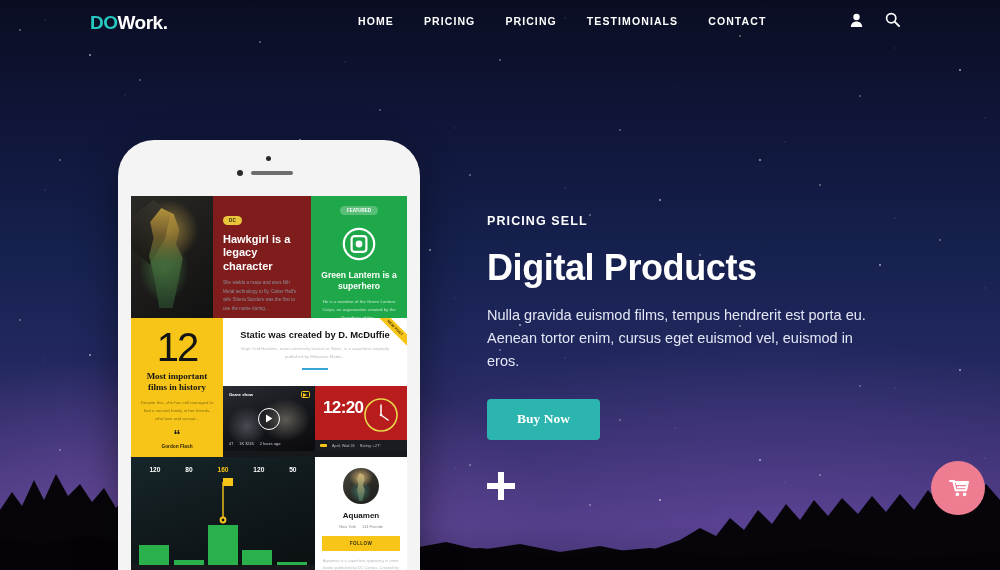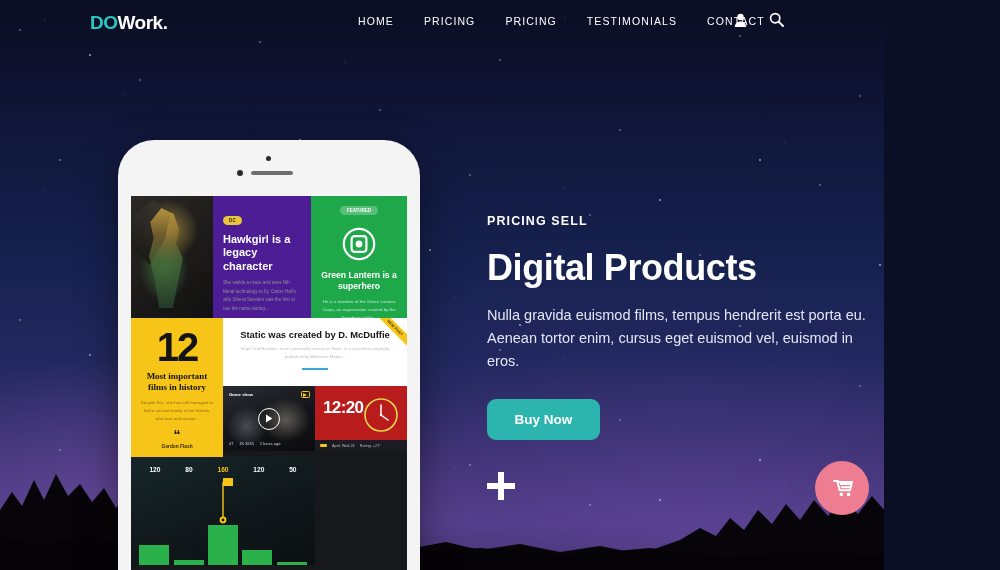--- a/index.html
+++ b/index.html
@@ -5,21 +5,21 @@
 <style>
   * { margin:0; padding:0; box-sizing:border-box; }
   html, body {
     width:1000px; height:570px; overflow:hidden;
     font-family:"Liberation Sans", sans-serif;
     background:#0b0f26;
   }
 
   
   .hero {
-    position:relative; width:884px; height:570px; overflow:hidden;
+    position:relative; width:1000px; height:570px; overflow:hidden;
     background:
       radial-gradient(ellipse 60% 45% at 18% 90%, rgba(128,90,180,.55) 0%, rgba(128,90,180,0) 62%),
       radial-gradient(ellipse 70% 55% at 78% 95%, rgba(108,78,170,.45) 0%, rgba(108,78,170,0) 65%),
       linear-gradient(to bottom, #0a0d22 0%, #101639 22%, #16214f 45%, #22285f 63%, #3a3070 80%, #4c3a82 92%, #3a2d64 100%);
   }
   .stars, .stars2, .stars3 { position:absolute; inset:0; pointer-events:none; }
   .stars {
     background-image:
       radial-gradient(1px 1px at 20px 30px, #fff, transparent),
       radial-gradient(1px 1px at 140px 80px, #dfe7ff, transparent),
@@ -73,35 +73,35 @@
   .navbar {
     position:absolute; top:0; left:0; right:0; height:44px;
     display:flex; align-items:center; z-index:30;
   }
   .logo { position:absolute; left:90px; top:12px; font-size:19px; font-weight:bold; letter-spacing:-.5px; }
   .logo .teal { color:#25c9c0; }
   .logo .white { color:#ffffff; }
   .nav-links { position:absolute; left:358px; top:15px; display:flex; gap:30px; }
   .nav-links a {
     color:#ffffff; text-decoration:none; font-size:10.5px;
-    letter-spacing:1.1px; font-weight:normal;
+    letter-spacing:1.1px; font-weight:bold;
   }
   .nav-icons { position:absolute; right:100px; top:12px; display:flex; gap:22px; align-items:center; }
   .nav-icons svg { display:block; }
 
   
   .hero-text { position:absolute; left:487px; top:214px; width:400px; z-index:20; }
   .eyebrow { color:#ffffff; font-size:12.5px; font-weight:bold; letter-spacing:1.1px; }
   .headline { color:#ffffff; font-size:36px; font-weight:bold; letter-spacing:-.4px; margin-top:19px; }
   .subtext { color:#e3e7f5; font-size:14.5px; line-height:1.58; margin-top:15px; width:380px; }
   .buy-btn {
     margin-top:26px; width:113px; height:41px;
     background:#2cb5ae; color:#ffffff; border:none;
     font-size:13.5px; font-weight:bold; cursor:pointer;
-    font-family:Liberation Sans, sans-serif; border-radius:9px;
+    font-family:Liberation Serif, serif; border-radius:4px;
   }
   .plus-icon { position:absolute; left:487px; top:472px; z-index:20; }
 
   
   .cart-fab {
     position:absolute; right:15px; bottom:55px; width:54px; height:54px;
     border-radius:50%; background:#ee7d92;
     display:flex; align-items:center; justify-content:center;
     z-index:25; cursor:pointer; border:none;
   }
@@ -118,21 +118,21 @@
   .sensor { position:absolute; left:50%; margin-left:-3px; top:16px; width:5px; height:5px; border-radius:50%; background:#2a2a2a; }
   .screen {
     position:absolute; left:13px; top:56px; width:276px; height:404px;
     background:#16181c; overflow:hidden;
   }
   
   .srow { display:flex; }
   .card { position:relative; overflow:hidden; }
 
   
-  .c-hawk { width:180px; height:122px; background:#4c1d95; display:flex; }
+  .c-hawk { width:180px; height:122px; background:#7f1d1d; display:flex; }
   .hawk-img {
     width:82px; height:122px; flex:none;
     background:
       radial-gradient(ellipse 60% 40% at 45% 28%, #8f7a3a 0%, rgba(143,122,58,0) 62%),
       radial-gradient(ellipse 50% 45% at 40% 60%, #3f6a3a 0%, rgba(63,106,58,0) 60%),
       linear-gradient(140deg, #2b2a26 0%, #1d1c1a 50%, #111 100%);
     position:relative;
   }
   .hawk-fig {
     position:absolute; left:8px; top:12px; width:56px; height:100px;
@@ -164,21 +164,21 @@
   .c-gl {
     width:96px; height:122px; background:#1fa84a; padding:10px 9px;
     text-align:center; display:flex; flex-direction:column; align-items:center;
   }
   .gl-logo { width:34px; height:34px; margin:12px 0 9px; }
   .gl-title { color:#fff; font-size:8.6px; font-weight:bold; line-height:1.28; }
   .gl-body { color:rgba(255,255,255,.72); font-size:4.4px; line-height:1.8; margin-top:6px; }
 
   
   .c-12 { width:92px; height:133px; background:#f7c518; padding:10px 9px; position:relative; }
-  .n12 { color:#141414; font-size:40px; font-weight:bold; line-height:.95; text-align:center; letter-spacing:-2px; }
+  .n12 { color:#141414; font-size:40px; font-weight:normal; line-height:.95; text-align:center; letter-spacing:-2px; }
   .t12 { color:#141414; font-size:9px; font-weight:bold; line-height:1.22; text-align:center; margin-top:5px; font-family:"Liberation Serif", serif;}
   .b12 { color:#8a6f12; font-size:4.4px; line-height:1.8; text-align:center; margin-top:6px; }
   .q12 { color:#141414; font-size:14px; font-weight:bold; text-align:center; margin-top:8px; line-height:.6; }
   .a12 { color:#2e2509; font-size:4.8px; font-weight:bold; text-align:center; margin-top:5px; }
   .s12 { color:#9a7c16; font-size:3.8px; text-align:center; margin-top:1.5px; }
 
   
   .c-static { width:184px; height:68px; background:#ffffff; padding:11px 14px; position:relative; overflow:hidden; }
   .st-title { color:#141414; font-size:9.4px; font-weight:bold; text-align:center; }
   .st-body { color:#b9bcc3; font-size:4.3px; line-height:1.85; text-align:center; margin-top:5px; }
@@ -439,17 +439,27 @@
             <div class="ch-bar" style="height:3px"></div>
           </div>
           <svg class="ch-pin" viewBox="0 0 38 50">
             <line x1="19" y1="6" x2="19" y2="44" stroke="#f7c518" stroke-width="1.4"></line>
             <rect x="19" y="2" width="10" height="8" fill="#f7c518"></rect>
             <circle cx="19" cy="44" r="3.4" fill="#f7c518"></circle>
             <circle cx="19" cy="44" r="1.4" fill="#111"></circle>
           </svg>
         </div>
 
+        <div class="card c-prof">
+          <div class="pf-av"></div>
+          <div class="pf-name">Aquamen</div>
+          <div class="pf-meta">
+            <span>New York</span>
+            <span>114 Friends</span>
+          </div>
+          <button class="pf-follow">FOLLOW</button>
+          <div class="pf-body">Aquaman is a superhero appearing in comic books published by DC Comics. Created by Paul Norris and Mort Weisinger, the...</div>
+        </div>
       </div>
 
     </div>
   </div>
 </div>
 
 </body></html>

